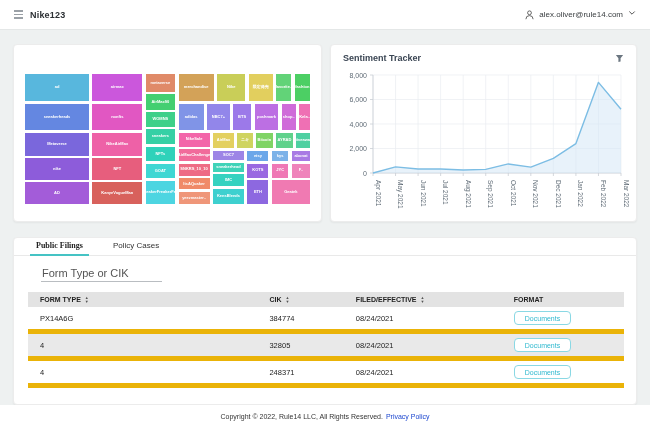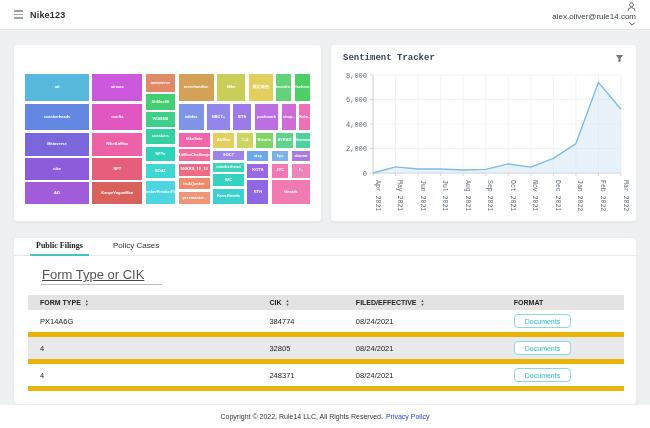--- a/index.html
+++ b/index.html
@@ -7,33 +7,33 @@
   body { font-family:"Liberation Sans", sans-serif; background:#eef1f1; position:relative; color:#333; }
 
   
   .topbar { position:absolute; left:0; top:0; width:650px; height:30px; background:#fff;
             border-bottom:1px solid #e4e7e7; display:flex; align-items:center; justify-content:space-between;
             padding:0 14px; z-index:5; }
   .brand { display:flex; align-items:center; gap:7px; }
   .burger { display:inline-flex; flex-direction:column; gap:2px; cursor:pointer; }
   .burger i { display:block; width:9px; height:1.5px; background:#9aa0a6; }
   .brand-name { font-size:9px; font-weight:bold; color:#2b2f33; letter-spacing:.2px; }
-  .usermenu { display:flex; align-items:flex-end; cursor:pointer;flex-direction:column; }
+  .usermenu { display:flex; align-items:flex-start; gap:5px; cursor:pointer; }
   .usermenu svg { display:block; }
   .user-email { font-size:8px; color:#3c4043; }
 
   
   .card { position:absolute; background:#fff; border:1px solid #ececec; border-radius:4px;
           box-shadow:0 1px 2px rgba(0,0,0,.05); }
   .card-head { display:flex; align-items:center; justify-content:space-between; padding:8px 12px 4px; }
   .card-title { font-size:9px; font-weight:bold; color:#3a4553; }
   .filter-btn { cursor:pointer; line-height:0; }
 
   #themes-card { left:13px; top:44px; width:309px; height:178px; }
-  #sentiment-card { left:330px; top:44px; width:307px; height:178px;font-family:Liberation Mono, monospace; }
+  #sentiment-card { left:330px; top:44px; width:307px; height:178px; }
   #legal-card { left:13px; top:237px; width:624px; height:168px; }
 
   
   .treemap { position:absolute; left:10px; right:10px; top:28px; height:132px; }
   .tile { position:absolute; display:flex; align-items:center; justify-content:center;
           color:#fff; font-size:4px; font-weight:bold; text-align:center; overflow:hidden;
           border:1px solid #fff; cursor:pointer; line-height:1.1; padding:1px; }
 
   
   .chart-wrap { position:absolute; left:6px; top:24px; }
@@ -41,22 +41,22 @@
   .xlab { font-size:6.5px; fill:#5f6b76; }
 
   
   .legal-title { font-size:9px; font-weight:bold; color:#3a4553; padding:9px 14px 6px; }
   .tabs { display:flex; gap:26px; margin-left:20px; border-bottom:0; }
   .tabs-row { border-bottom:1px solid #e9e9e9; }
   .tab { font-size:8px; color:#333; padding:3px 2px 5px; cursor:pointer; position:relative; }
   .tab.active { font-weight:bold; color:#222;font-family:Liberation Serif, serif; }
   .tab.active::after { content:""; position:absolute; left:-4px; right:-4px; bottom:-1px; height:2px; background:#45c3c4; }
   .filter-input { display:block; margin:9px 0 0 27px; width:121px; border:0; outline:0;
-                  border-bottom:1px solid #b9bdc1; font-size:13px; color:#444; padding:2px 1px;
-                  background:transparent; font-family:"Liberation Sans", sans-serif;text-decoration:underline; }
+                  border-bottom:1px solid #b9bdc1; font-size:11px; color:#444; padding:2px 1px;
+                  background:transparent; font-family:"Liberation Sans", sans-serif; }
   .filter-input::placeholder { color:#555; opacity:1; }
 
   table { border-collapse:collapse; width:596px; margin:10px 14px 0; table-layout:fixed; }
   col.c1 { width:38.5%; } col.c2 { width:14.5%; } col.c3 { width:26.5%; } col.c4 { width:20.5%; }
   thead th { background:#e3e3e3; font-size:7px; font-weight:bold; color:#222; text-align:left;
              padding:4px 0 4px 12px; }
   thead th .thwrap { display:inline-flex; align-items:center; gap:4px; }
   .sort { display:inline-flex; flex-direction:column; line-height:.8; color:#555; font-size:4px; cursor:pointer; }
   tbody td { font-size:7.5px; color:#222; padding:4px 0 4px 12px; border-bottom:5px solid #eab308; height:21px; }
   tbody tr.alt td { background:#e9e9e9; }

